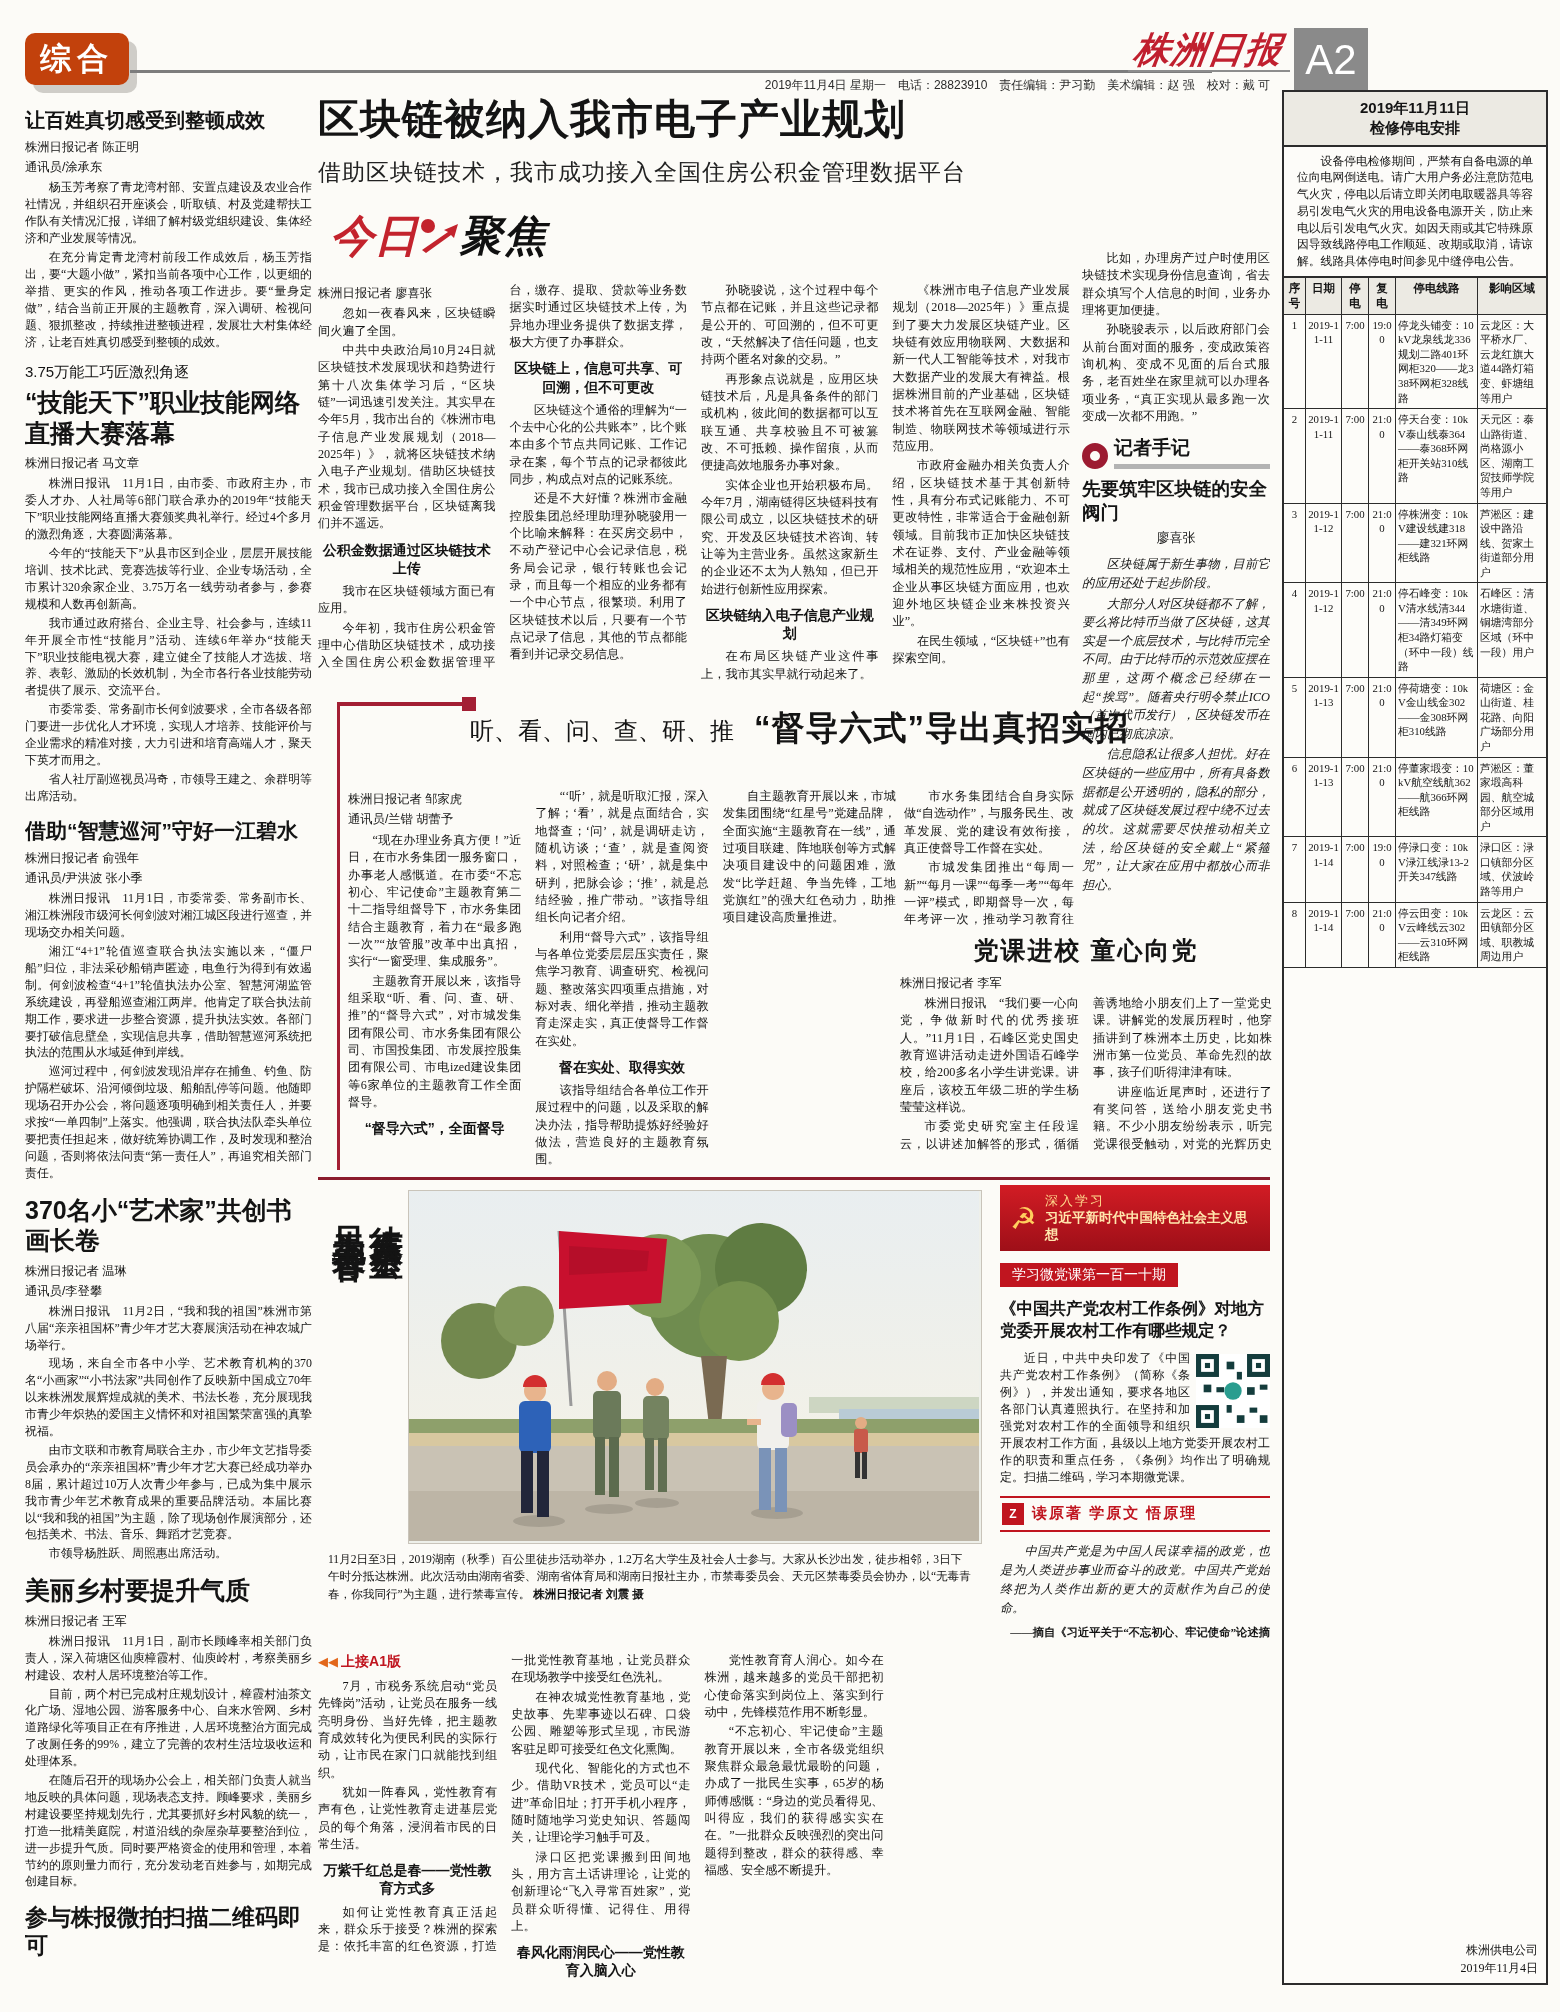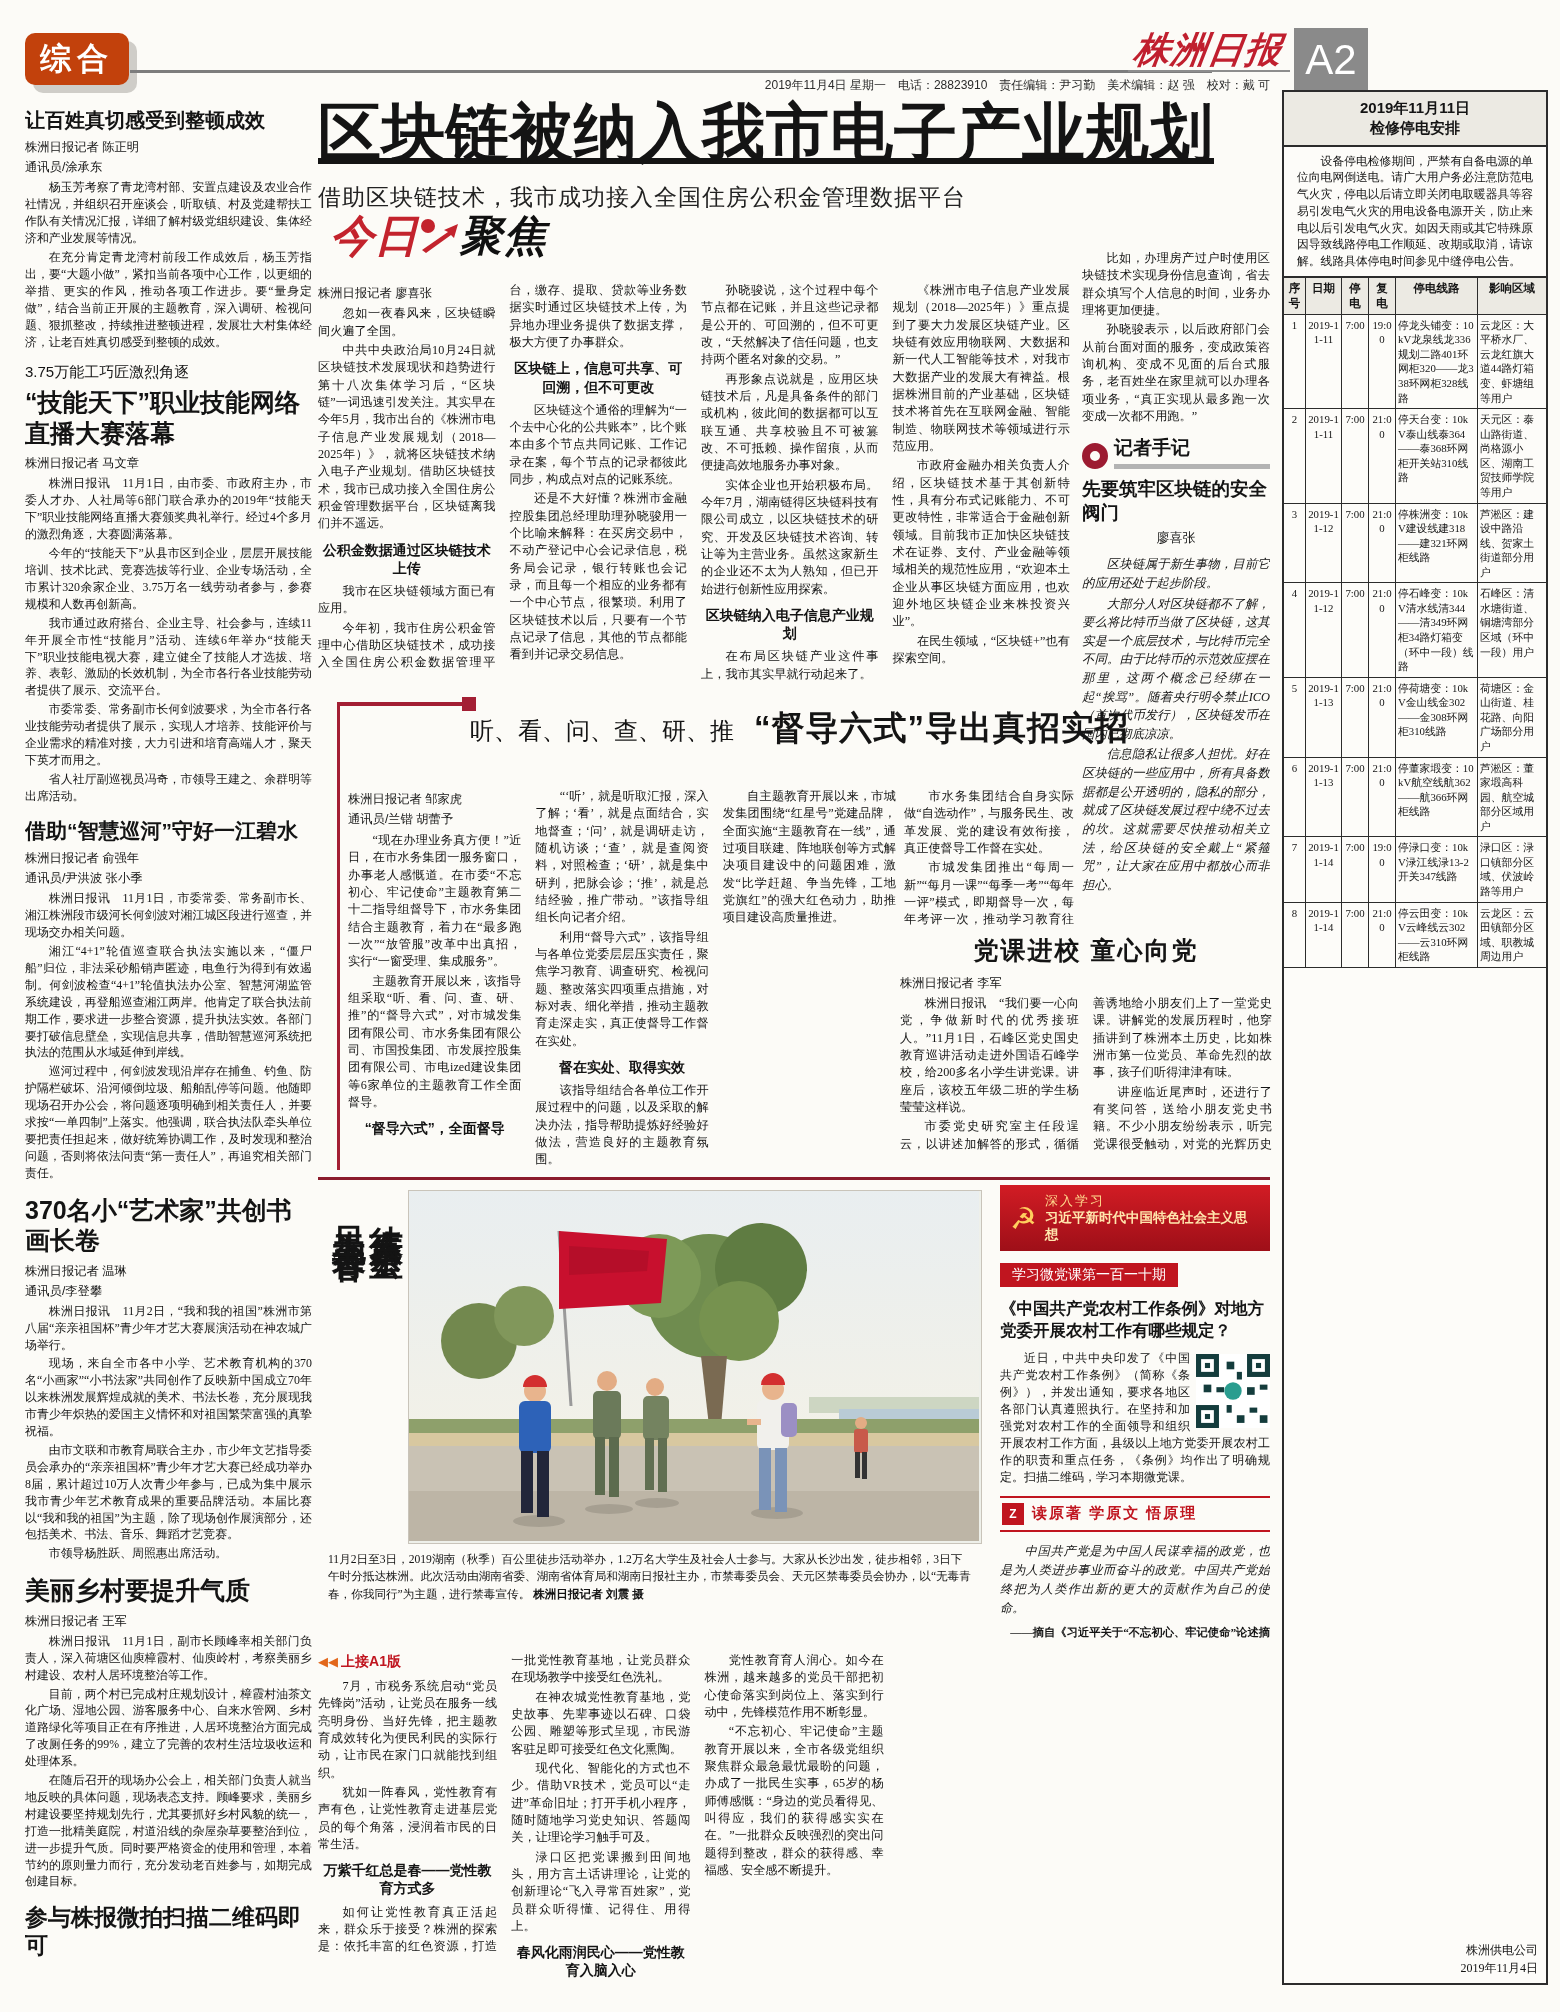--- a/index.html
+++ b/index.html
@@ -27,22 +27,22 @@
         font-size:14px;margin:8px 0 6px;break-inside:avoid;line-height:1.3;}
   .cols{column-gap:14px;column-fill:auto;font-size:12.2px;}
   
   .leftcol{left:25px;top:103px;width:287px;height:1892px;overflow:hidden;font-size:11.9px;}
   .la{margin-bottom:13px;}
   .la .kick{font-family:"Liberation Sans",sans-serif;font-size:15px;margin:2px 0;}
   .la .t{font-family:"Liberation Sans",sans-serif;font-weight:800;line-height:1.22;margin:5px 0 7px;}
   .t20{font-size:20px;} .t22{font-size:21px;} .t25{font-size:25px;} .t24{font-size:23px;}
   
   .mhead{left:318px;top:96px;width:770px;}
-  .mhead .h1{font-family:"Liberation Sans",sans-serif;font-weight:900;font-size:63px;
-             letter-spacing:1px;line-height:1.15;white-space:nowrap;text-decoration:underline;}
+  .mhead .h1{font-family:"Liberation Sans",sans-serif;font-weight:900;font-size:41px;
+             letter-spacing:1px;line-height:1.15;white-space:nowrap;}
   .mhead .h2{font-size:23px;margin-top:14px;letter-spacing:1px;color:#222;}
   .focus-logo{left:330px;top:200px;width:230px;height:72px;display:flex;align-items:center;
               font-family:"Liberation Sans",sans-serif;font-style:italic;font-weight:900;}
   .focus-logo .f1{color:#c3232d;font-size:44px;}
   .focus-logo .f2{color:#101010;font-size:42px;letter-spacing:2px;}
   .mainbody{left:318px;top:282px;width:752px;height:404px;overflow:hidden;column-count:4;}
   
   .notecol{left:1082px;top:250px;width:188px;height:656px;overflow:hidden;font-size:12.2px;}
   .note-head{display:flex;align-items:flex-end;gap:6px;margin:10px 0 8px;}
   .note-ring{width:26px;height:26px;border:8px solid #9c1b31;border-radius:50%;box-sizing:border-box;flex:0 0 auto;}
@@ -142,21 +142,21 @@
 
     <div class="la">
       <div class="kick">3.75万能工巧匠激烈角逐</div>
       <div class="t t25">“技能天下”职业技能网络直播大赛落幕</div>
       <div class="byl">株洲日报记者 马文章</div>
       <div>
 
       <p>株洲日报讯　11月1日，由市委、市政府主办，市委人才办、人社局等6部门联合承办的2019年“技能天下”职业技能网络直播大赛颁奖典礼举行。经过4个多月的激烈角逐，大赛圆满落幕。</p>
           <p>今年的“技能天下”从县市区到企业，层层开展技能培训、技术比武、竞赛选拔等行业、企业专场活动，全市累计320余家企业、3.75万名一线劳动者参与，参赛规模和人数再创新高。</p>
           <p>我市通过政府搭台、企业主导、社会参与，连续11年开展全市性“技能月”活动、连续6年举办“技能天下”职业技能电视大赛，建立健全了技能人才选拔、培养、表彰、激励的长效机制，为全市各行各业技能劳动者提供了展示、交流平台。</p>
-          <p>市委常委、常务副市长何剑波要求，为全市各行各业技能劳动者提供了展示，实现人才培养、技能评价与企业需求的精准对接，大力引进和培育高端人才，聚天下英才而用之。</p>
+          <p>市委常委、常务副市长何剑波要求，全市各级各部门要进一步优化人才环境，实现人才培养、技能评价与企业需求的精准对接，大力引进和培育高端人才，聚天下英才而用之。</p>
           <p>省人社厅副巡视员冯奇，市领导王建之、余群明等出席活动。</p>
         </div>
     </div>
 
     <div class="la">
       <div class="t t22">借助“智慧巡河”守好一江碧水</div>
       <div class="byl">株洲日报记者 俞强年</div>
       <div class="byl">通讯员/尹洪波 张小季</div>
       <div>
 

